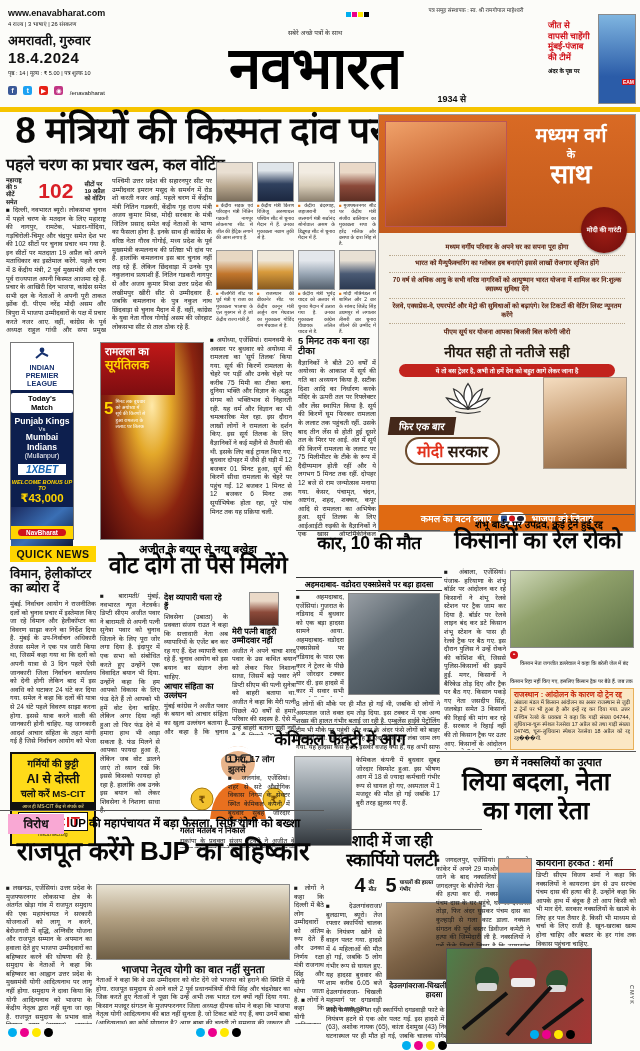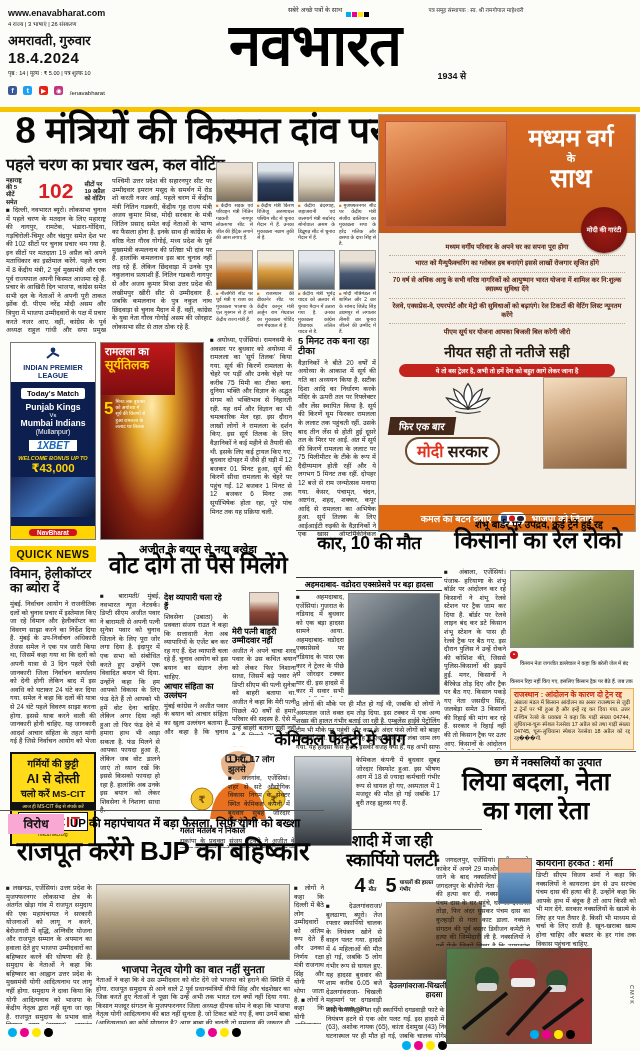--- a/index.html
+++ b/index.html
@@ -75,28 +75,40 @@
       <span class="sic" style="background:#e62117;">▶</span>
       <span class="sic" style="background:#c13584;">◉</span>
       <span style="font-size:6px;">/enavabharat</span>
     </div>
   </div>
 
   <div class="abs" style="left:346px;top:3px;">
     <span class="sq" style="background:#00aeef"></span><span class="sq" style="background:#ec008c"></span><span class="sq" style="background:#ffe800"></span><span class="sq" style="background:#000"></span>
   </div>
 
-  <div class="abs ctr" style="left:150px;top:5px;width:330px;">
+  <div class="abs ctr" style="left:150px;top:28px;width:330px;">
     <div style="font-size:6.5px;color:#333;">सबेरे अच्छे पत्रों के साथ</div>
     <div style="font-size:58px;font-weight:900;line-height:1.06;letter-spacing:-1px;color:#000;">नवभारत</div>
     <div style="font-size:9px;font-weight:800;text-align:right;margin-right:14px;margin-top:-6px;">1934 से</div>
   </div>
 
   <div class="abs ctr" style="left:370px;top:6px;width:212px;font-size:5.5px;color:#333;">पत्र समूह संस्थापक : स्व. श्री रामगोपाल माहेश्वरी</div>
 
+  <div class="abs" style="left:548px;top:14px;width:88px;height:92px;">
+    <div class="abs" style="left:0;top:6px;width:48px;color:#d0121a;font-weight:900;font-size:8.6px;line-height:1.25;">
+      <div>जीत से</div>
+      <div>वापसी चाहेंगी</div>
+      <div>मुंबई-पंजाब</div>
+      <div>की टीमें</div>
+      <div style="color:#000;font-size:5.8px;margin-top:5px;">अंदर के पृष्ठ पर</div>
+    </div>
+    <div class="abs ph g-player" style="left:50px;top:0;width:38px;height:90px;">
+      <span style="position:absolute;right:0;bottom:18px;background:#d0121a;color:#fff;font-size:5px;font-weight:bold;padding:0 1px;">EAM</span>
+    </div>
+  </div>
 
   <div class="abs" style="left:0;top:107px;width:640px;height:5px;background:#f6c400;"></div>
 
   <div class="abs hl ctr" style="left:2px;top:112px;width:396px;font-size:37px;line-height:1.02;">8 मंत्रियों की किस्मत दांव पर</div>
   <div class="abs" style="left:6px;top:153px;width:390px;font-size:16px;font-weight:800;">पहले चरण का प्रचार खत्म, कल वोटिंग</div>
 
   <div class="abs" style="left:6px;top:177px;width:104px;display:flex;align-items:center;gap:11px;">
     <span style="font-size:6px;font-weight:800;width:30px;line-height:1.2;">महाराष्ट्र की 5 सीटें समेत</span>
     <span style="font-size:21px;font-weight:900;color:#d91f26;">102</span>
     <span style="font-size:6px;font-weight:800;width:36px;line-height:1.2;">सीटों पर 19 अप्रैल को वोटिंग</span>
@@ -136,21 +148,21 @@
     <div class="mcell">
         <div class="mphoto p8"></div>
         <div class="mcap tc">मोदी मंत्रिमंडल में शामिल और 2 बार के सांसद जितेंद्र सिंह उधमपुर से लगातार तीसरी बार चुनाव जीतने की उम्मीद में हैं.</div>
       </div>
   </div>
 
   <div id="bjpad" class="abs" style="left:378px;top:114px;width:258px;height:418px;">
     <div style="position:relative;height:118px;background:linear-gradient(180deg,#d96a24,#c35a1c);">
       <div class="abs ph g-family" style="left:6px;top:6px;width:122px;height:106px;border-color:#b55;"></div>
       <div class="abs ctr" style="left:132px;top:10px;width:120px;color:#fff;">
-        <div style="font-size:24px;font-weight:900;line-height:1.05;">मध्यम वर्ग</div>
+        <div style="font-size:20px;font-weight:900;line-height:1.05;">मध्यम वर्ग</div>
         <div style="font-size:11px;font-weight:800;">के</div>
         <div style="font-size:26px;font-weight:900;line-height:1.0;">साथ</div>
       </div>
       <div class="abs ctr" style="right:8px;top:92px;width:46px;height:46px;border-radius:50%;background:radial-gradient(circle,#a01d15,#6d0e0b);color:#fff;font-size:6.6px;font-weight:800;display:flex;align-items:center;justify-content:center;line-height:1.25;z-index:3;box-shadow:0 1px 2px rgba(0,0,0,.4);">मोदी की गारंटी</div>
     </div>
     <div style="padding:6px 10px 0;">
       <div class="bullet">मध्यम वर्गीय परिवार के अपने घर का सपना पूरा होगा</div>
       <div class="bullet">भारत को मैन्युफैक्चरिंग का ग्लोबल हब बनाएंगे इससे लाखों रोजगार सृजित होंगे</div>
       <div class="bullet">70 वर्ष से अधिक आयु के सभी वरिष्ठ नागरिकों को आयुष्मान भारत योजना में शामिल कर नि:शुल्क स्वास्थ्य सुविधा देंगे</div>
       <div class="bullet">रेलवे, एक्सप्रेस-वे, एयरपोर्ट और मेट्रो की सुविधाओं को बढ़ाएंगे। रेल टिकटों की वेटिंग लिस्ट न्यूनतम करेंगे</div>
@@ -179,21 +191,21 @@
       <svg width="28" height="13" viewBox="0 0 28 13">
         <rect x="0" y="0" width="28" height="13" rx="6.5" fill="#fff"></rect>
         <rect x="3" y="3.5" width="6" height="6" rx="1" fill="#2a4b8d"></rect>
         <circle cx="14" cy="6.5" r="3" fill="#d0121a"></circle>
         <rect x="19" y="4" width="7" height="5" rx="2.5" fill="#223"></rect>
       </svg>
       <span style="color:#fff;font-size:9.5px;font-weight:800;">भाजपा को जिताएं</span>
     </div>
   </div>
 
-  <div id="iplad" class="abs" style="left:10px;top:342px;width:86px;height:198px;">
+  <div id="iplad" class="abs" style="left:10px;top:342px;width:64px;height:198px;">
     <div style="background:#fff;color:#16316e;padding:3px 2px 2px;">
       <svg width="16" height="14" viewBox="0 0 16 14">
         <circle cx="8" cy="4" r="2.4" fill="#16316e"></circle>
         <path d="M2 12 L8 7 L14 10" stroke="#16316e" stroke-width="2" fill="none"></path>
       </svg>
       <div style="font-size:7.2px;font-weight:900;line-height:1.1;">INDIAN PREMIER LEAGUE</div>
     </div>
     <div style="display:inline-block;background:#fff;color:#000;font-size:7.6px;font-weight:800;padding:1px 6px;margin-top:3px;border-radius:2px;">Today's Match</div>
     <div style="font-size:8.6px;font-weight:800;margin-top:2px;">Punjab Kings</div>
     <div style="font-size:5.8px;">Vs</div>

